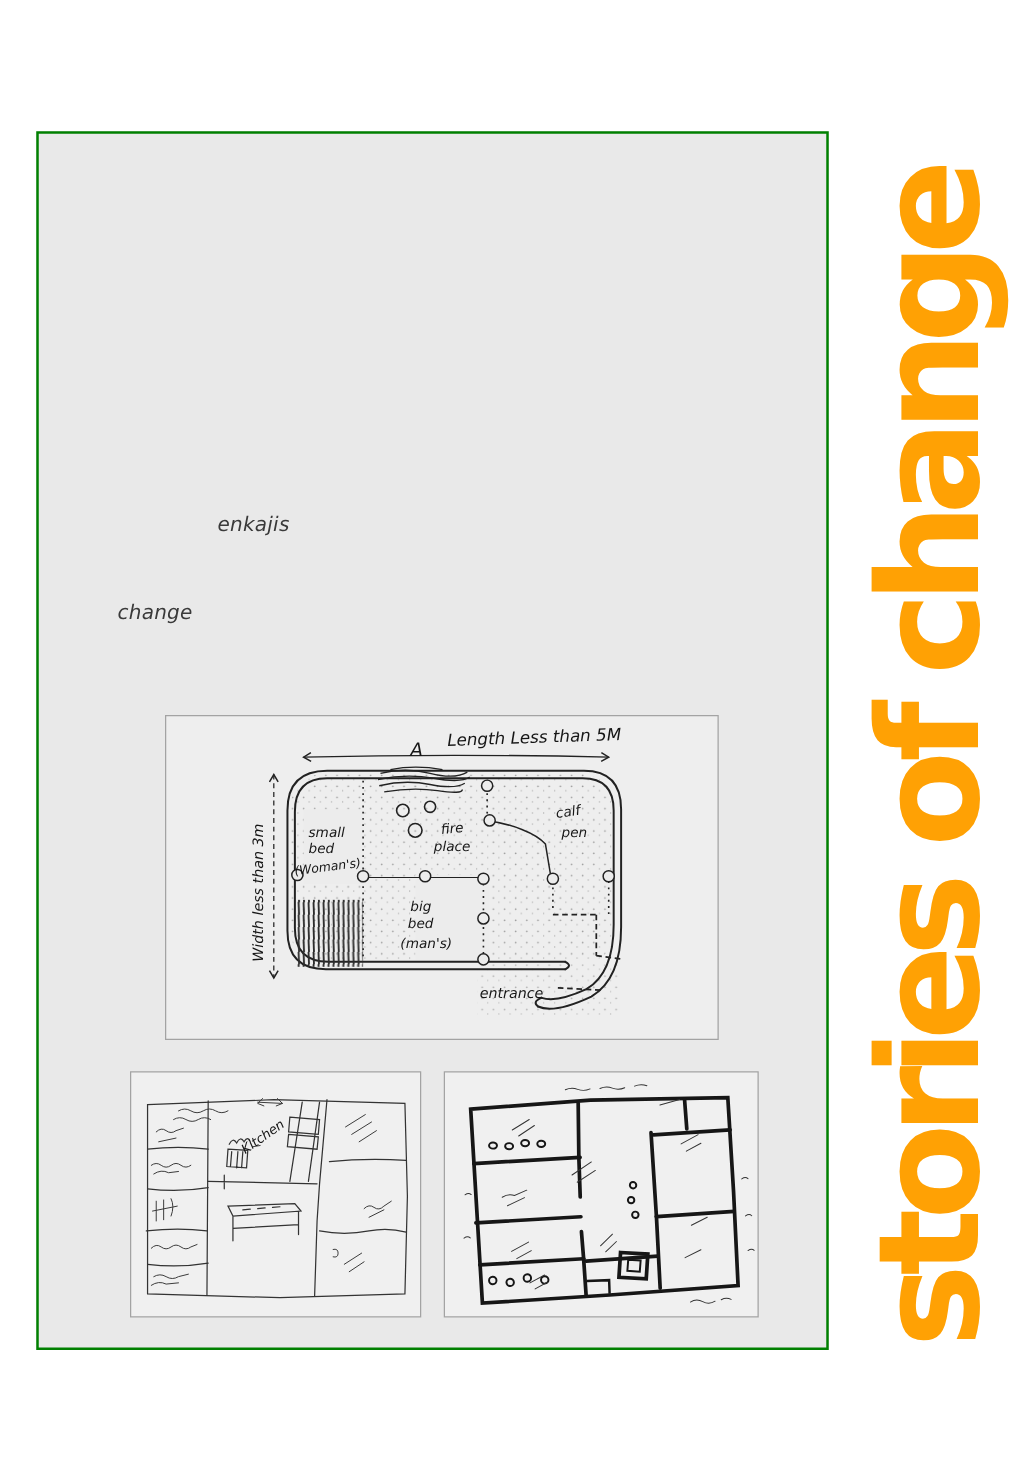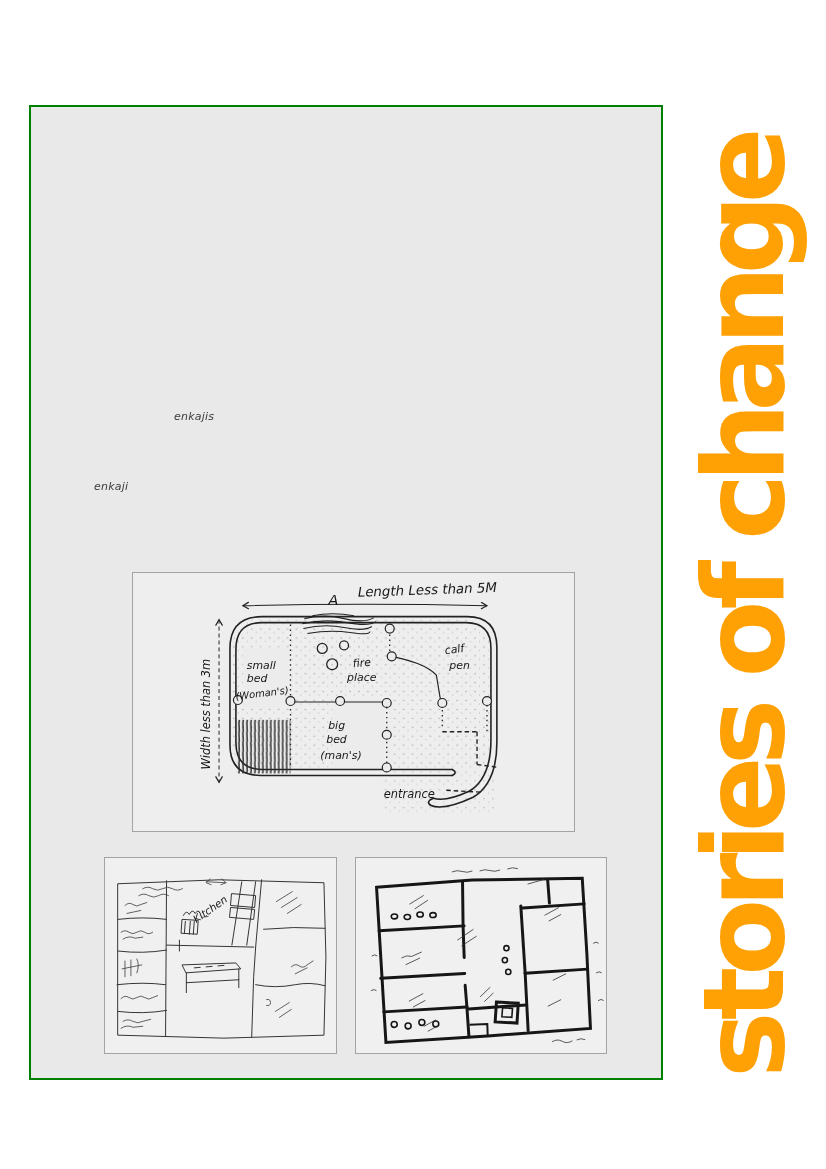--- a/index.html
+++ b/index.html
@@ -3,21 +3,21 @@
 <meta charset="utf-8">
 <style>
   html,body{margin:0;padding:0;}
   body{width:826px;height:1169px;overflow:hidden;background:#ffffff;
        font-family:"DejaVu Sans",sans-serif;}
   .screen{position:relative;width:826px;height:1169px;background:#ffffff;}
 
   .panel{position:absolute;left:29px;top:105px;width:634px;height:975px;
          box-sizing:border-box;border:2px solid #008000;background:#e9e9e9;}
 
-  .word{position:absolute;font-style:italic;font-size:11px;color:#3a3a3a;
+  .word{position:absolute;font-style:italic;font-size:16px;color:#3a3a3a;
         letter-spacing:0.2px;}
   .word-enkajis{left:143px;top:303px;}
   .word-enkaji{left:63px;top:373px;}
 
   .fig{position:absolute;box-sizing:border-box;border:1px solid #a3a3a3;
        background:#eeeeee;}
   .fig-main{left:101px;top:465px;width:443px;height:260px;}
   .fig-left{left:73px;top:750px;width:233px;height:197px;background:#f0f0f0;}
   .fig-right{left:324px;top:750px;width:252px;height:197px;background:#f0f0f0;}
   .fig svg{display:block;width:100%;height:100%;}
@@ -30,21 +30,21 @@
   .hw{font-family:"DejaVu Sans",sans-serif;font-style:italic;fill:#161616;}
 </style>
 </head>
 <body>
 
 <div class="screen">
 
   <div class="panel">
 
     <span class="word word-enkajis">enkajis</span>
-    <span class="word word-enkaji">enkaji</span>
+    <span class="word word-enkaji">change</span>
 
     <div class="fig fig-main">
       <svg viewBox="0 0 443 260">
         <defs>
           <pattern id="stip" width="9" height="9" patternUnits="userSpaceOnUse">
             <circle cx="2" cy="2.5" r="0.7" fill="#4a4a4a"></circle>
             <circle cx="6.5" cy="6" r="0.55" fill="#6a6a6a"></circle>
           </pattern>
           <pattern id="hatchV" width="4" height="10" patternUnits="userSpaceOnUse">
             <path d="M2,0 L2.4,10" stroke="#2c2c2c" stroke-width="1.5" fill="none"></path>

